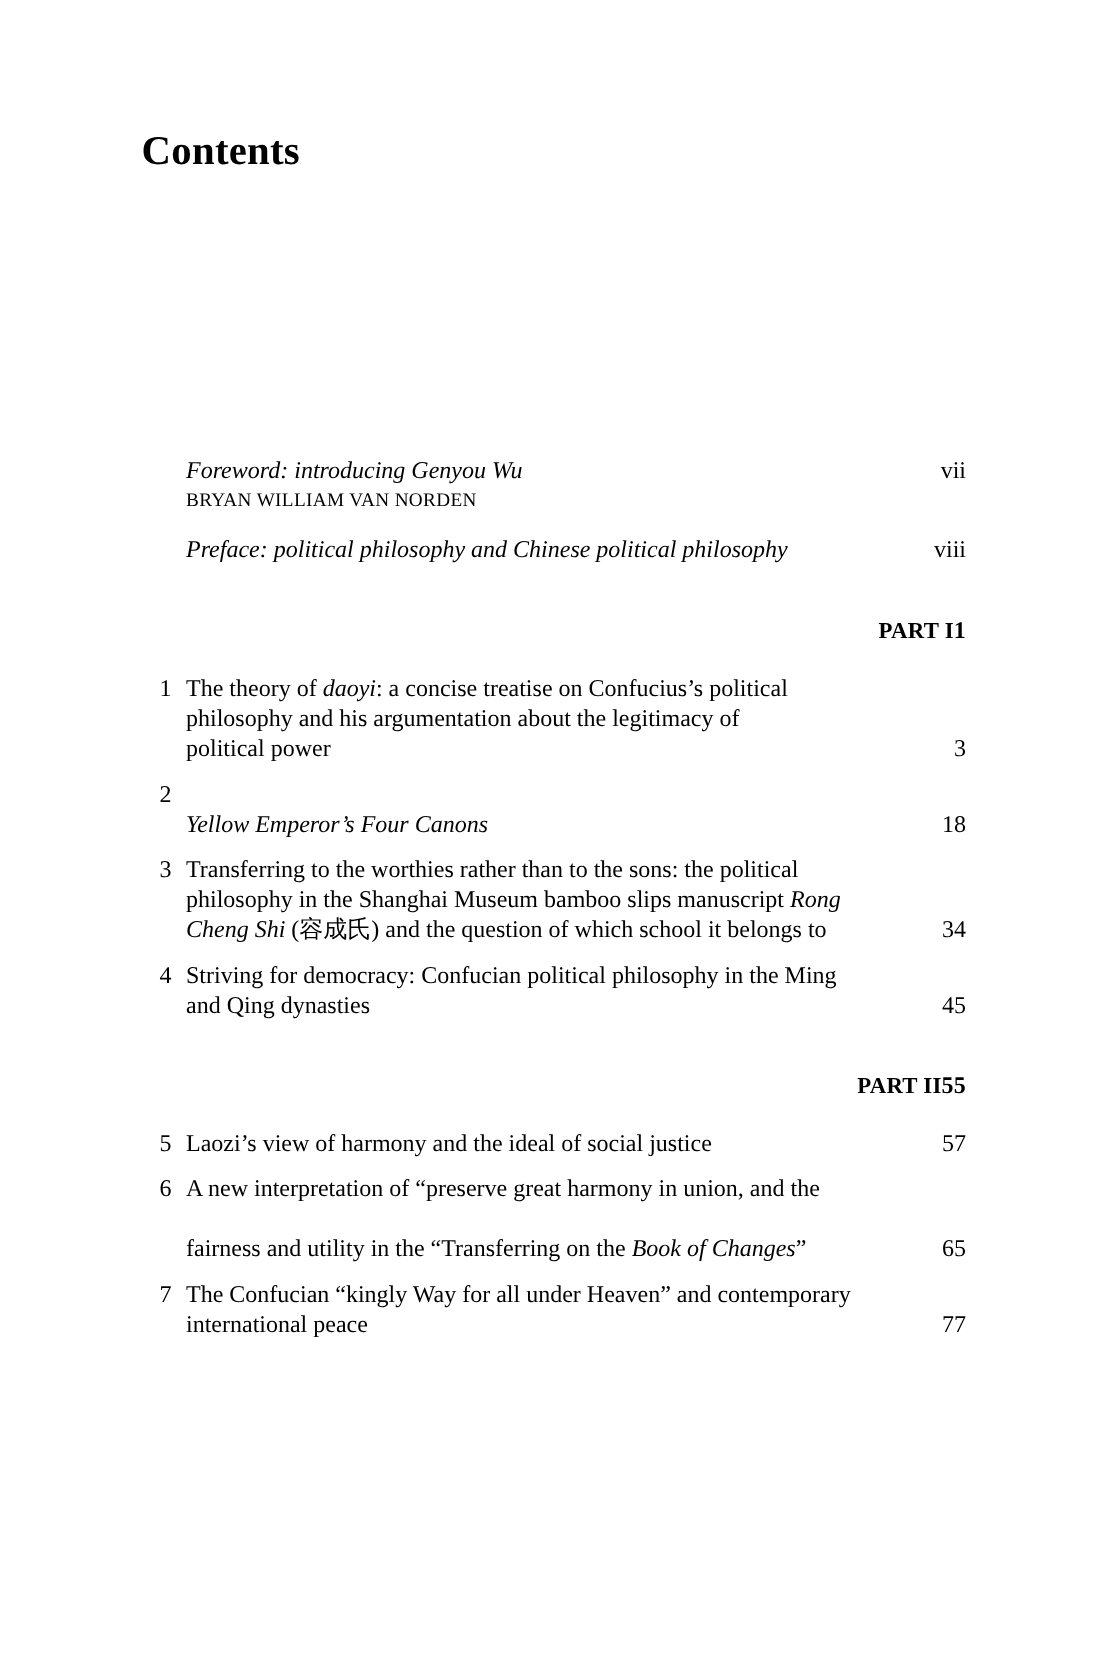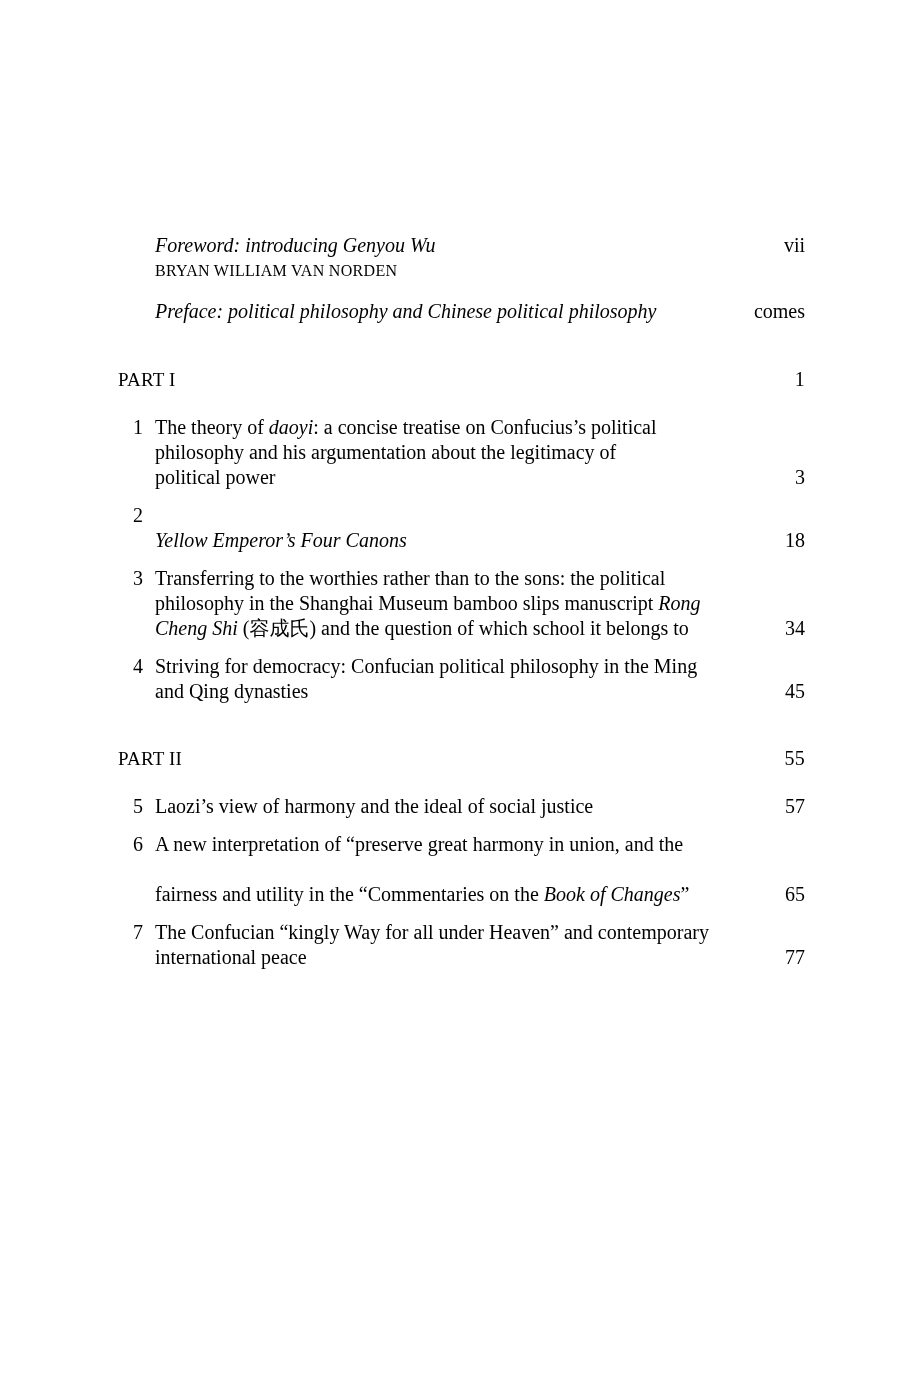--- a/index.html
+++ b/index.html
@@ -37,23 +37,24 @@
     margin-left: 37px;
     margin-top: 5px;
     font-size: 16px;
     line-height: 16px;
     letter-spacing: 0.3px;
   }
   .fm-row.preface { margin-top: 20px; }
   
   .part-row {
     display: flex;
-    font-weight: normal;
+    font-weight: bold;
     font-size: 19px;
     letter-spacing: 0.2px;
+    text-align: right;
   }
   .part-row.p1 { margin-top: 43px; }
   .part-row.p2 { margin-top: 42px; }
   .part-label { flex: 1; }
   .part-page { align-self: flex-end; font-size: 20px; }
   
   .ch-row {
     display: flex;
     margin-left: 15px;
     margin-top: 13px;
@@ -62,30 +63,31 @@
   .ch-num { flex: none; width: 22px; }
   .ch-title { flex: none; width: 600px; }
   .ch-title i { font-style: italic; }
   .ch-page { flex: 1; text-align: right; align-self: flex-end; }
 </style>
 </head>
 <body>
 
 <div class="page">
 
+  <h1 class="book-title">Contents</h1>
 
   <div class="fm-row first">
     <span class="fm-title">Foreword: introducing Genyou Wu</span>
     <span class="fm-page">vii</span>
   </div>
   <div class="fm-author">BRYAN WILLIAM VAN NORDEN</div>
 
   <div class="fm-row preface">
     <span class="fm-title">Preface: political philosophy and Chinese political philosophy</span>
-    <span class="fm-page">comes</span>
+    <span class="fm-page">viii</span>
   </div>
 
   <div class="part-row p1">
     <span class="part-label">PART I</span>
     <span class="part-page">1</span>
   </div>
 
   <div class="ch-row first">
     <span class="ch-num">1</span>
     <span class="ch-title"><span>The theory of </span><i>daoyi</i><span>: a concise treatise on Confucius’s political</span><br><span>philosophy and his argumentation about the legitimacy of</span><br><span>political power</span></span>
@@ -116,21 +118,21 @@
   </div>
 
   <div class="ch-row first">
     <span class="ch-num">5</span>
     <span class="ch-title"><span>Laozi’s view of harmony and the ideal of social justice</span></span>
     <span class="ch-page">57</span>
   </div>
 
   <div class="ch-row">
     <span class="ch-num">6</span>
-    <span class="ch-title"><span>A new interpretation of “preserve great harmony in union, and the</span><br><br><span>fairness and utility in the “Commentaries on the </span><i>Book of Changes</i><span>”</span></span>
+    <span class="ch-title"><span>A new interpretation of “preserve great harmony in union, and the</span><br><br><span>fairness and utility in the “Transferring on the </span><i>Book of Changes</i><span>”</span></span>
     <span class="ch-page">65</span>
   </div>
 
   <div class="ch-row">
     <span class="ch-num">7</span>
     <span class="ch-title"><span>The Confucian “kingly Way for all under Heaven” and contemporary</span><br><span>international peace</span></span>
     <span class="ch-page">77</span>
   </div>
 
 </div>

